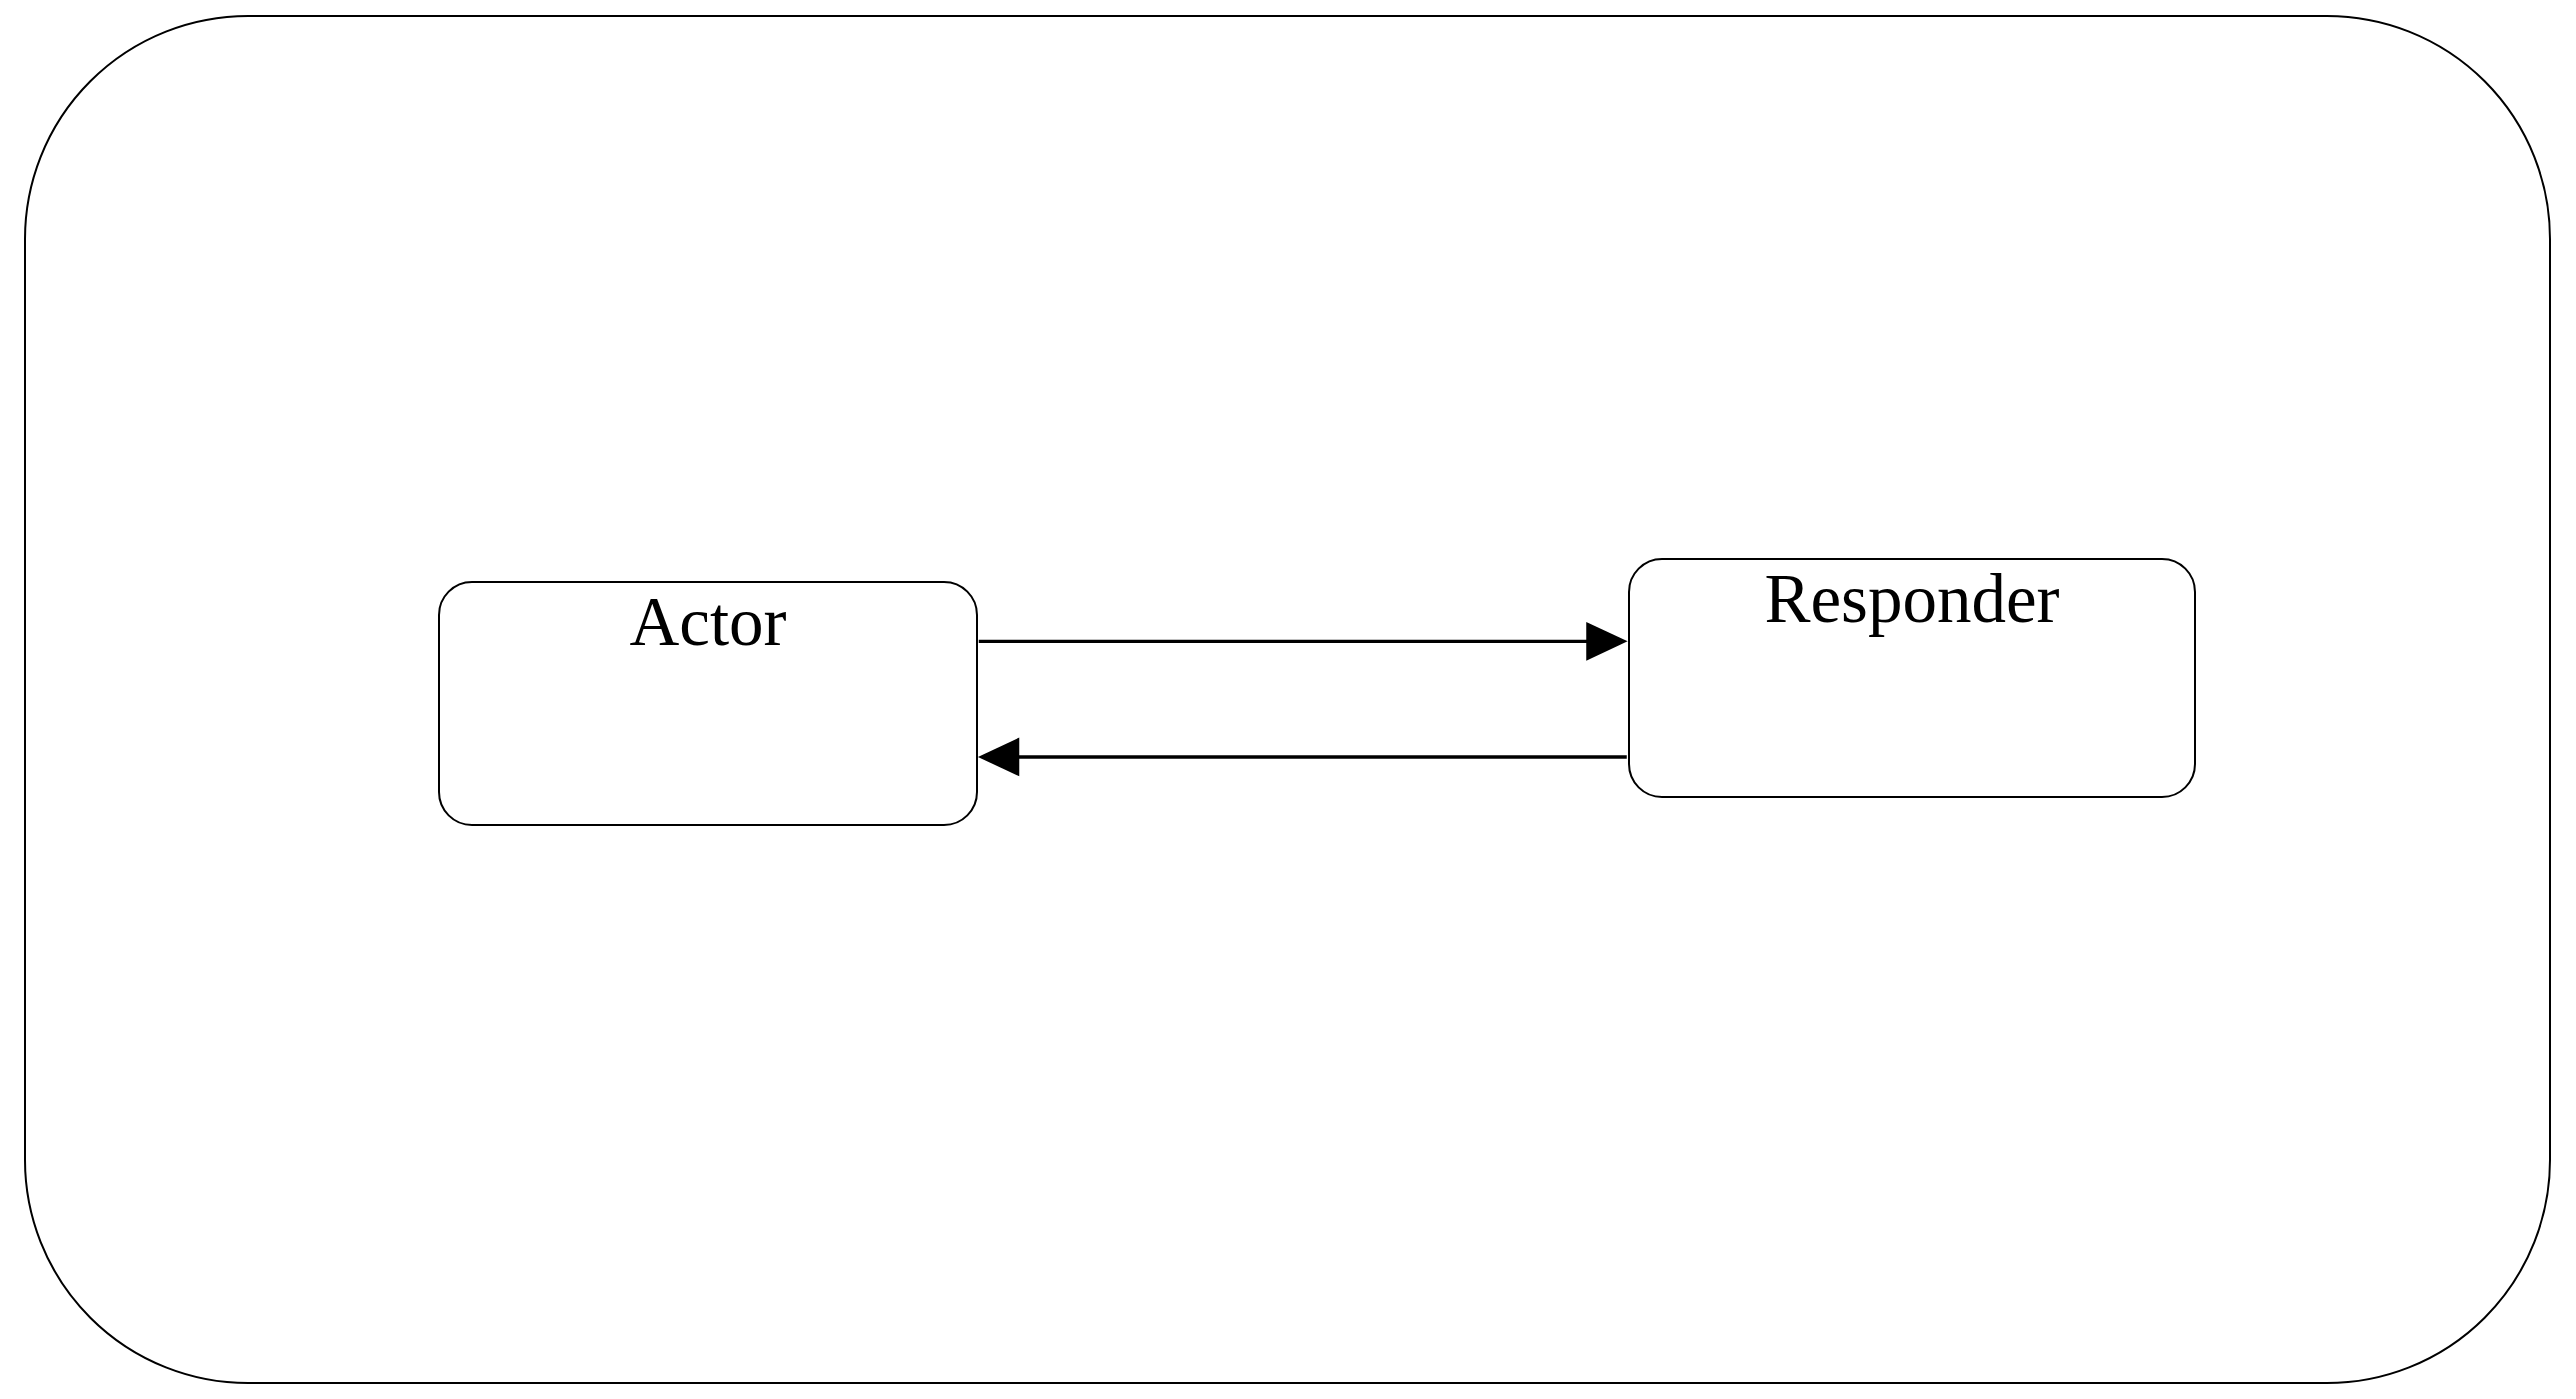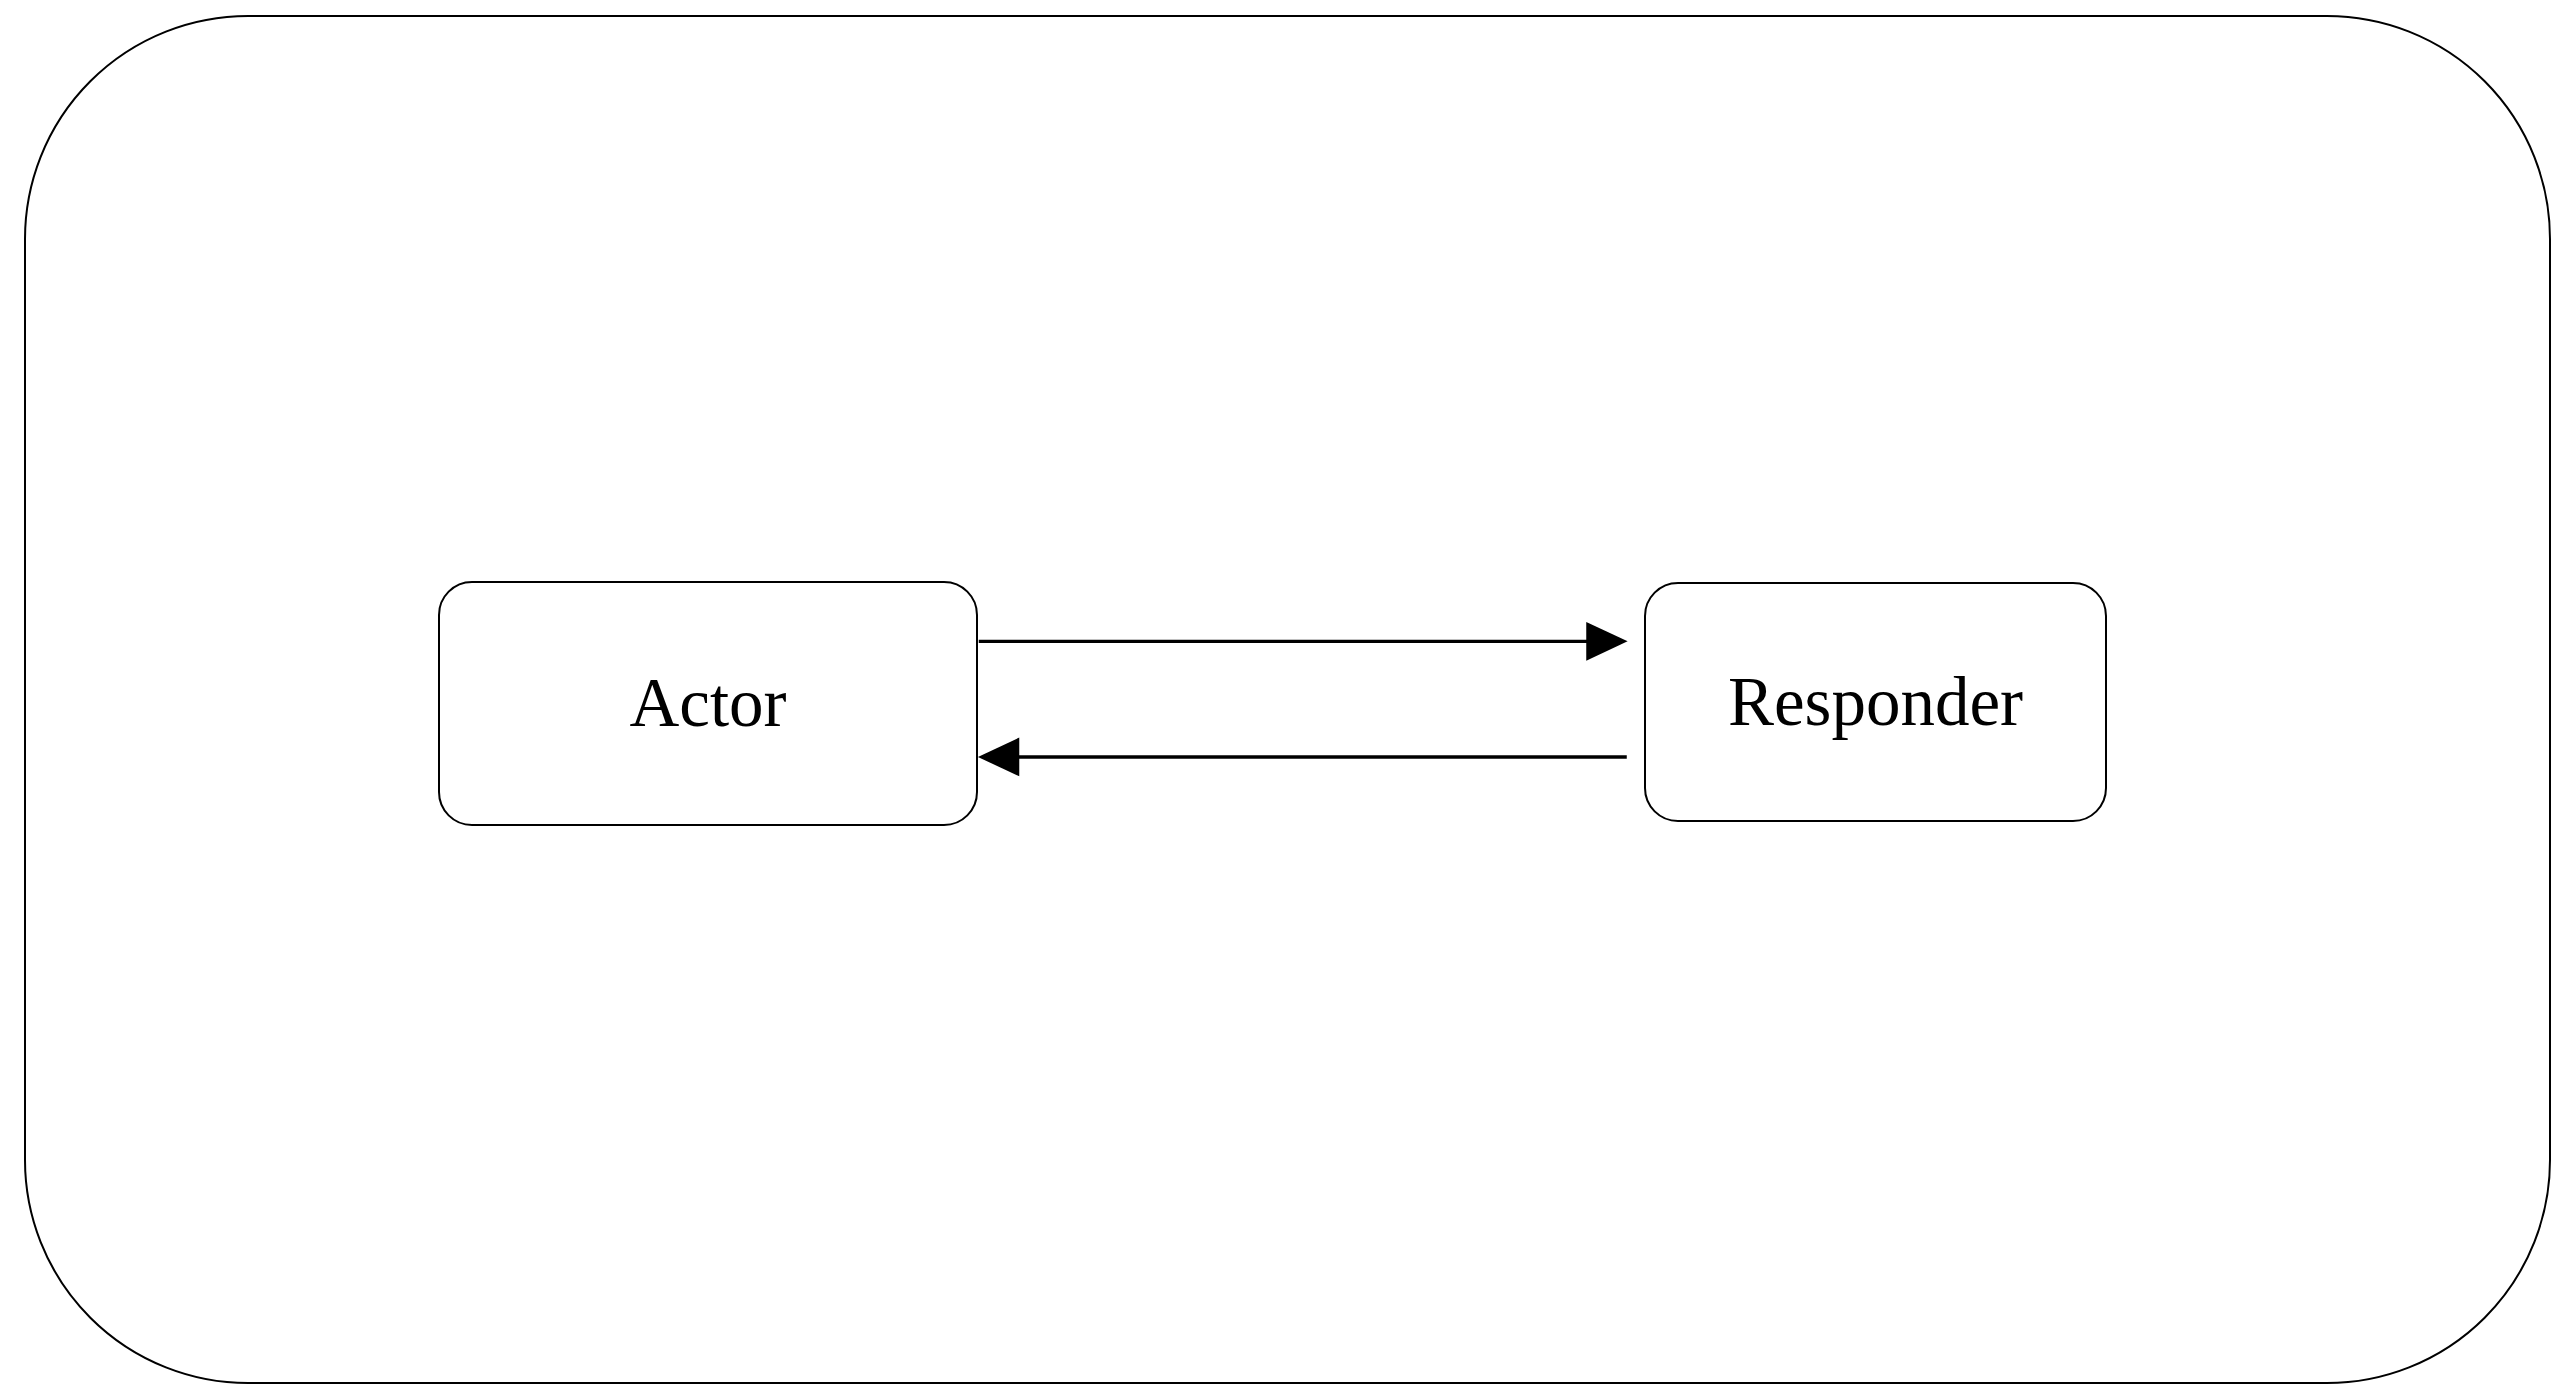--- a/index.html
+++ b/index.html
@@ -36,31 +36,31 @@
     font-size:69px;
     line-height:1.2;
     white-space:nowrap;
   }
   .node{
     position:absolute;
     border:2.5px solid var(--stroke);
     border-radius:34px;
     background:var(--bg);
     display:flex;
-    align-items:center;
+    align-items:flex-start;
     justify-content:center;
     font-size:69px;
   }
   .node.actor{
     left:438px;top:581px;
     width:540px;height:245px;
   }
   .node.responder{
-    left:1628px;top:582px;
-    width:463px;height:240px;margin-left:16px;
+    left:1628px;top:558px;
+    width:568px;height:240px;
   }
   svg.arrows{
     position:absolute;inset:0;
     width:2576px;height:1400px;
     pointer-events:none;
   }
   svg.arrows line{stroke:var(--stroke);stroke-width:4;}
   svg.arrows polygon{fill:var(--stroke);stroke:none;}
 </style>
 </head>

